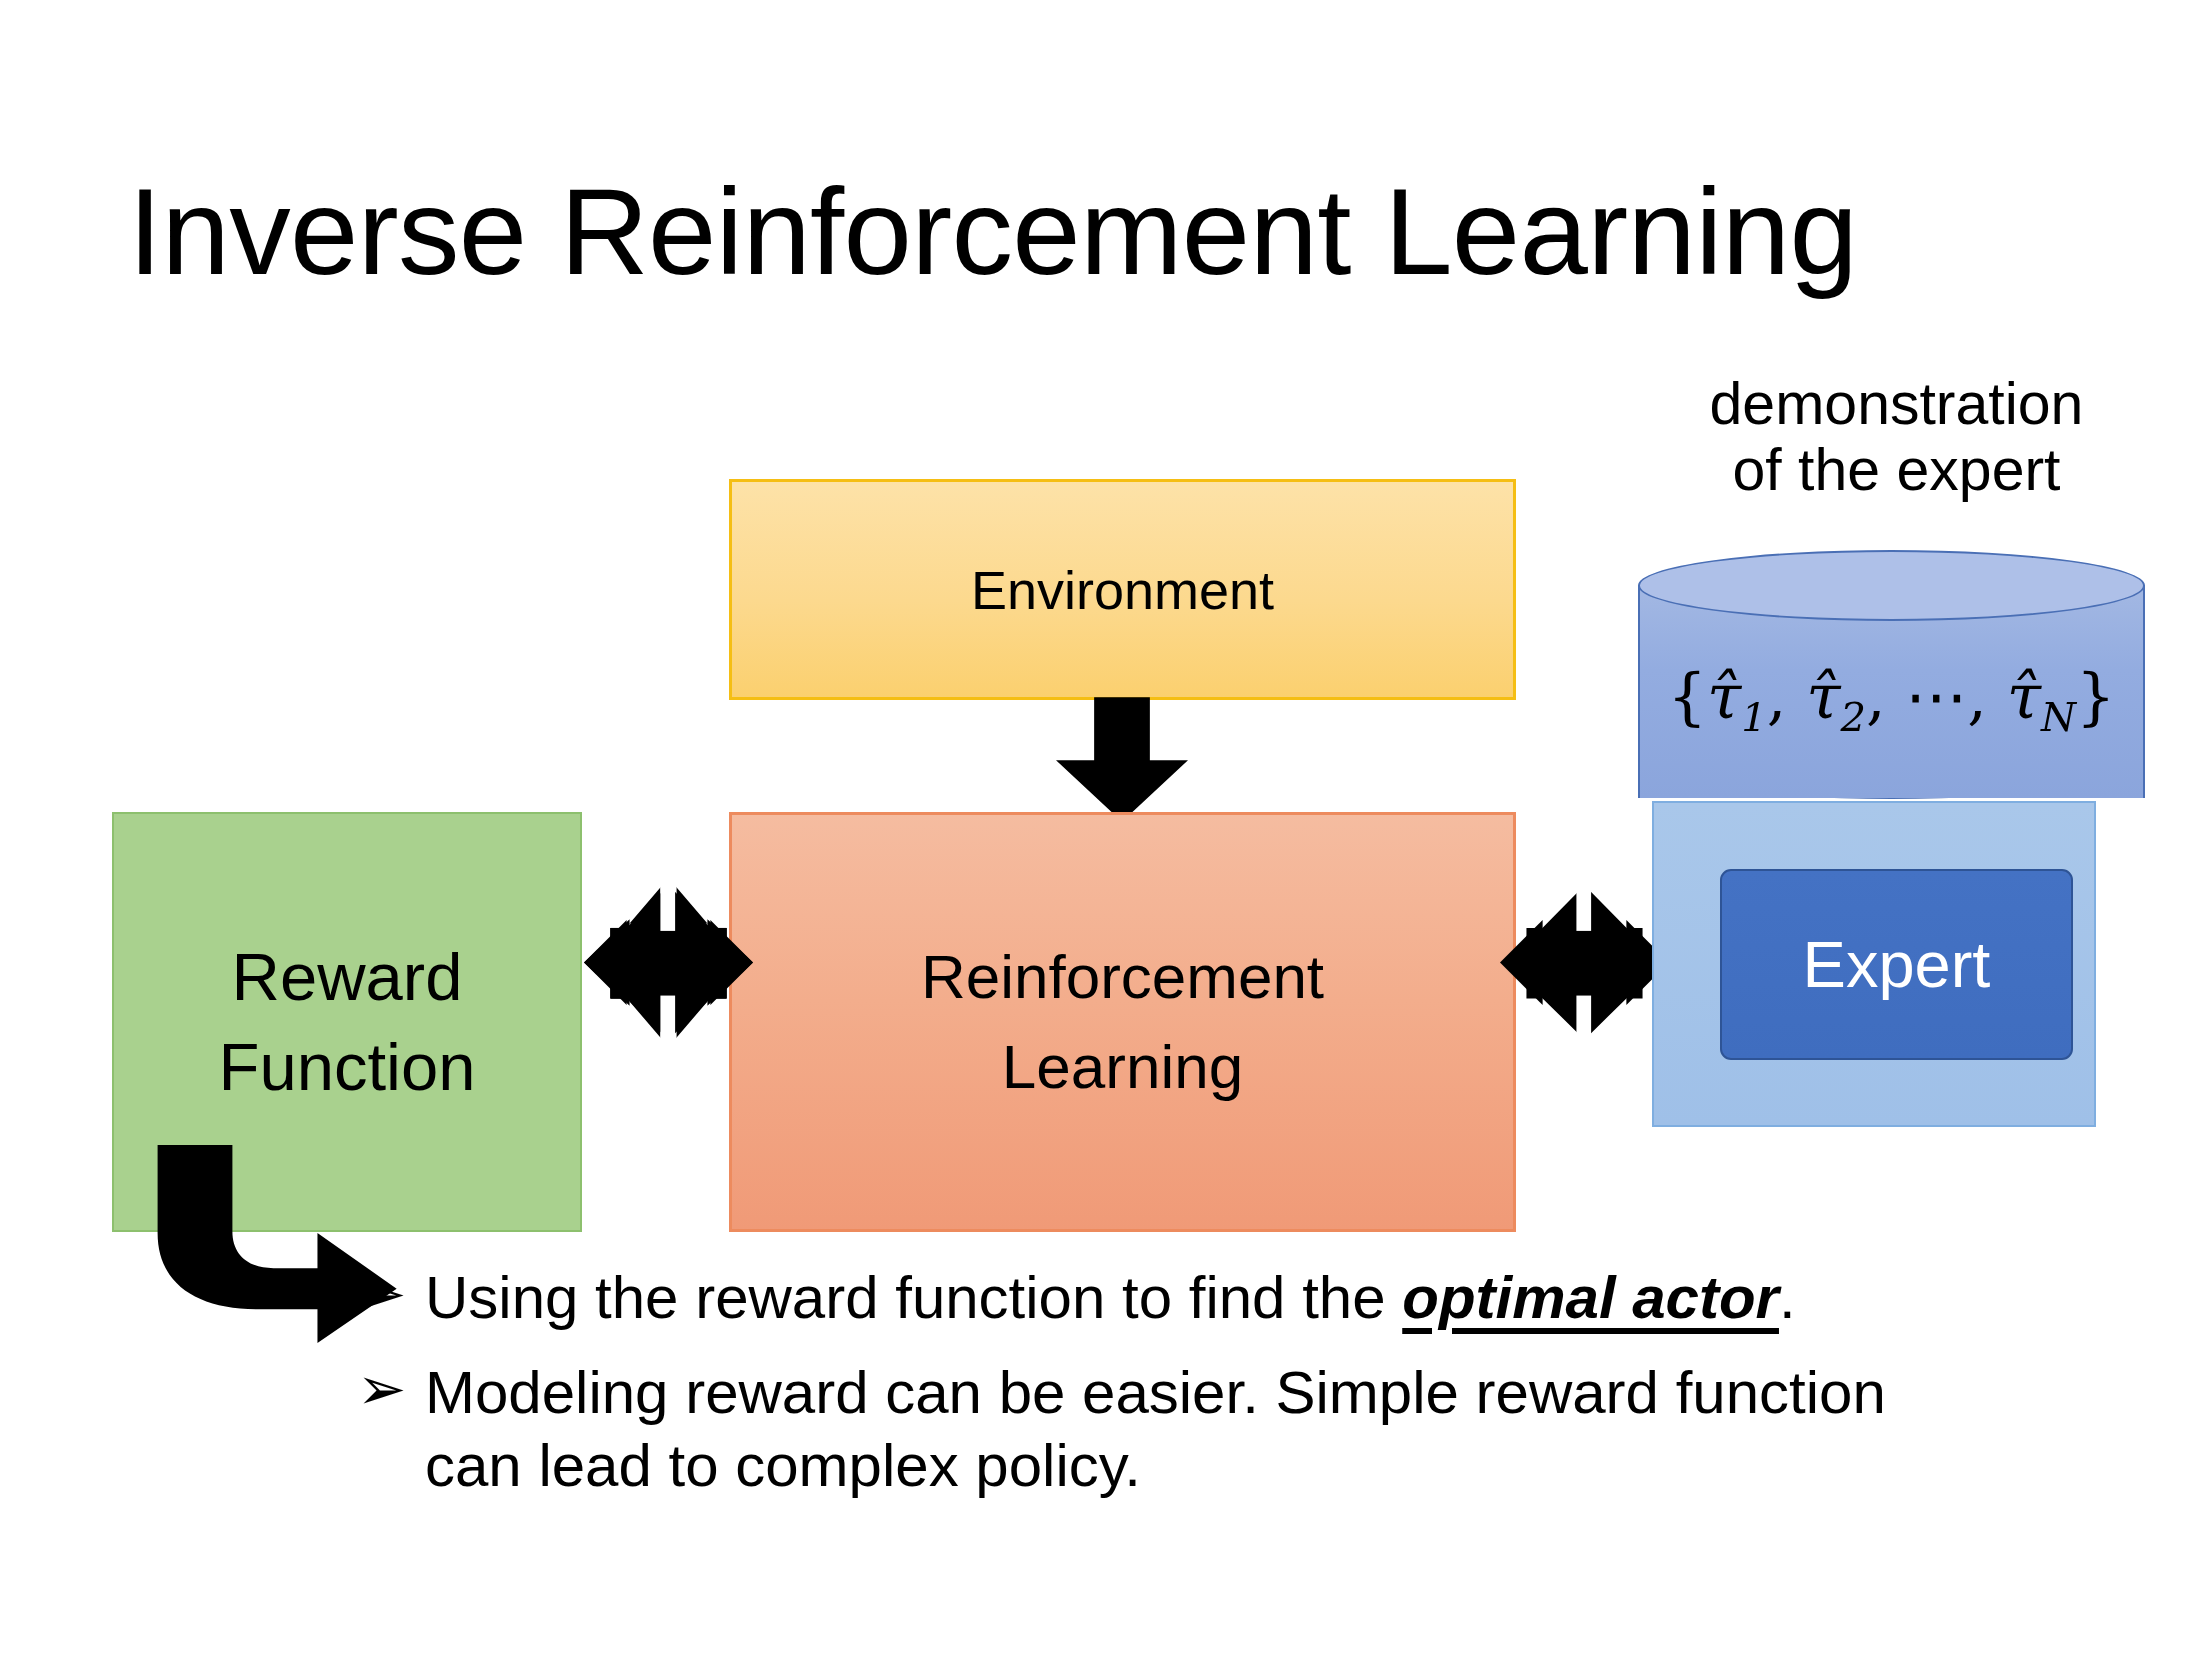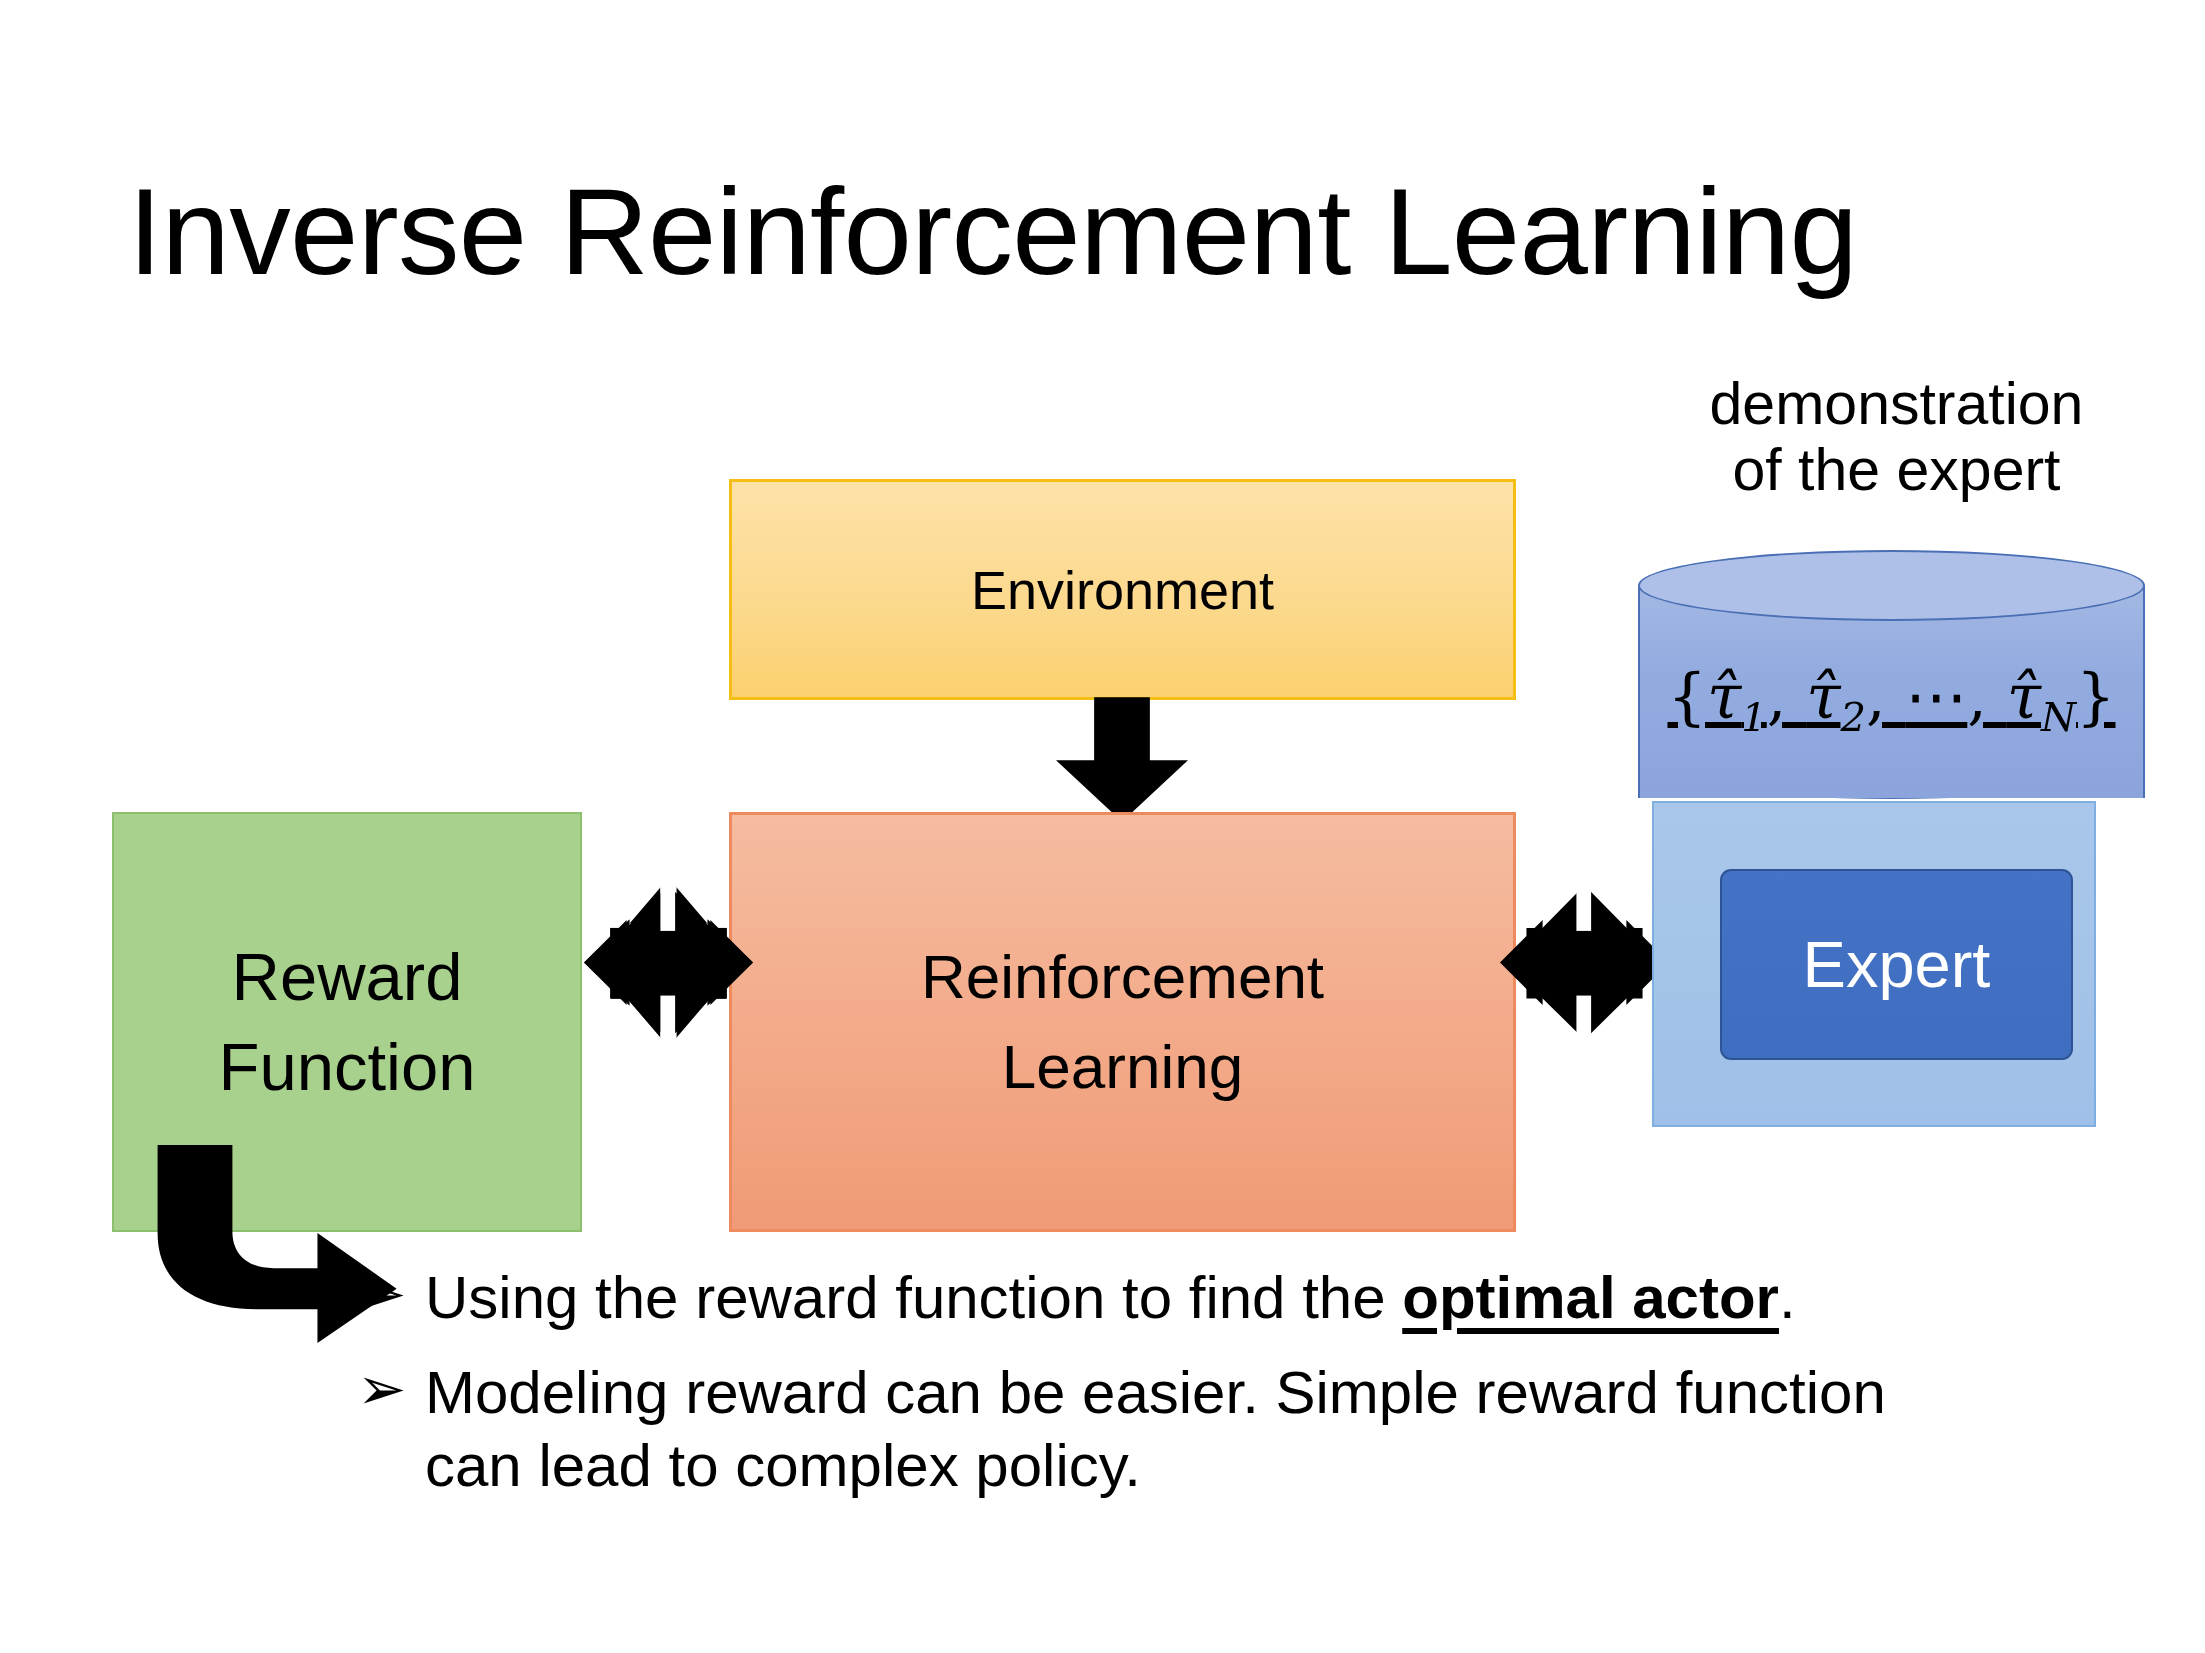--- a/index.html
+++ b/index.html
@@ -166,21 +166,20 @@
     position: absolute;
     left: 0;
     top: 110px;
     width: 507px;
     text-align: center;
     font-family: "DejaVu Serif", serif;
     font-style: italic;
     font-size: 62px;
     color: #000;
     white-space: nowrap;
-    text-decoration: underline;
   }
   .cyl-text .sub {
     font-size: 40px;
     vertical-align: sub;
     font-style: italic;
   }
   .cyl-text .brace { font-style: normal; }
 
   
   .arrow-down {
@@ -226,20 +225,21 @@
     color: #000;
   }
   .bullet-text {
     font-size: 60px;
     line-height: 1.22;
     color: #000;
     max-width: 1470px;
   }
   .bullet-text .emph {
     font-weight: bold;
+    font-style: italic;
     text-decoration: underline;
     text-underline-offset: 10.3px;
   }
 </style>
 </head>
 <body>
 
 <div class="slide">
 
   <div class="title">Inverse Reinforcement Learning</div>

